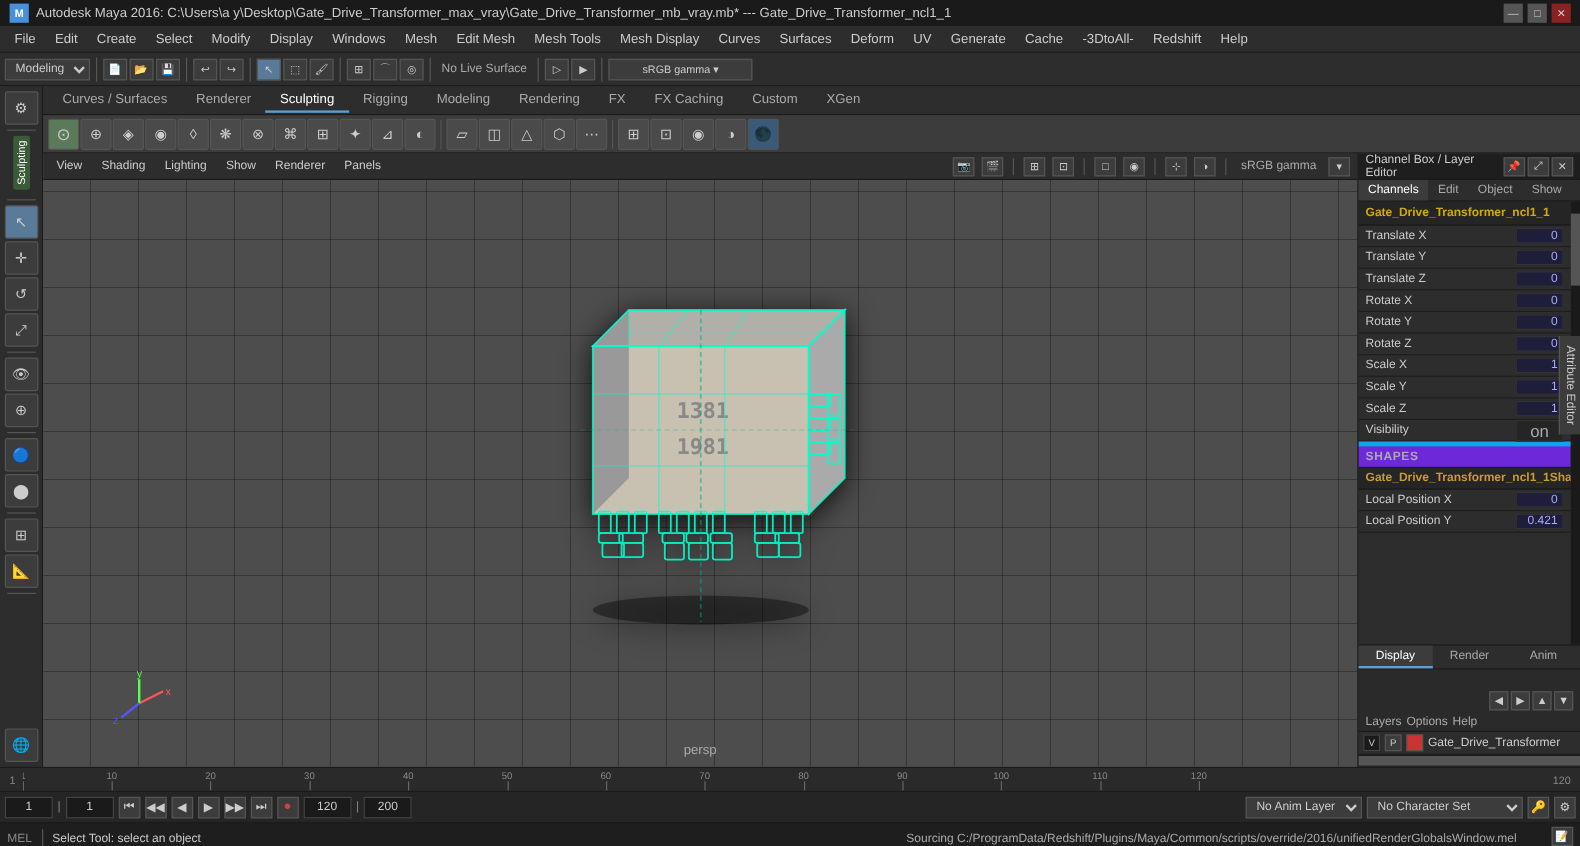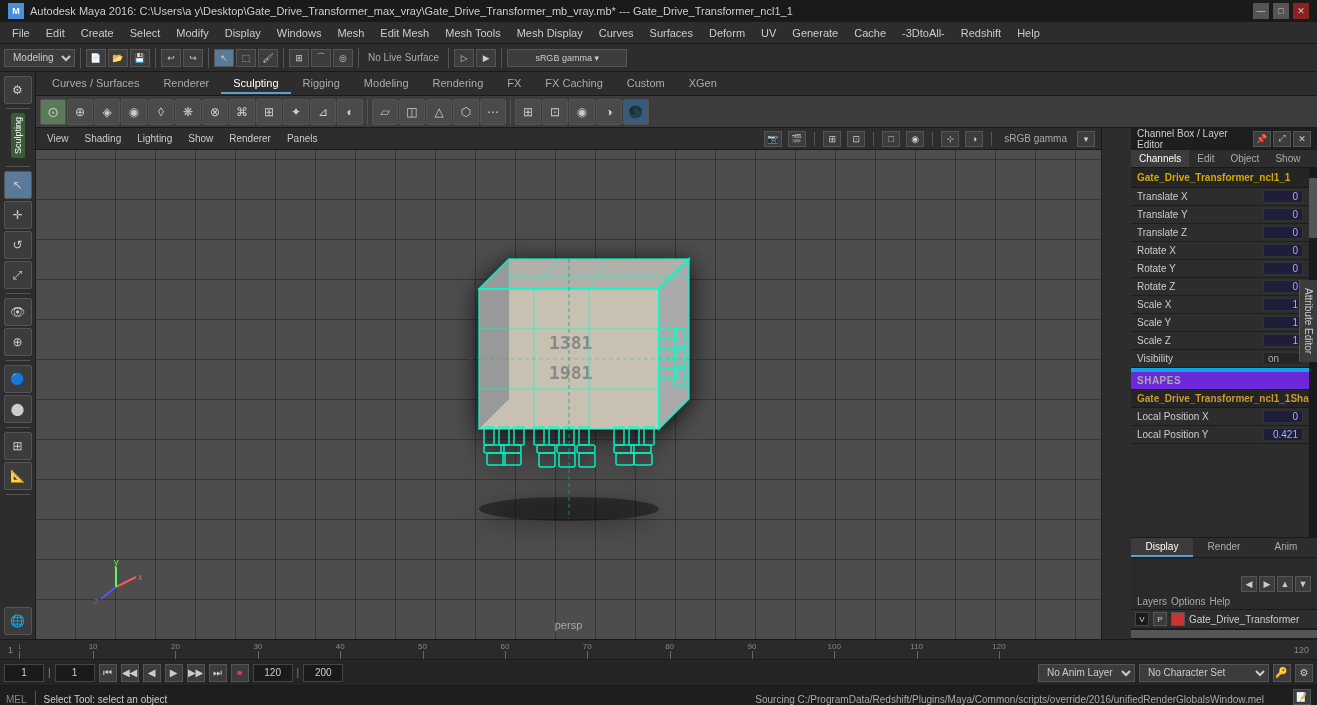--- a/index.html
+++ b/index.html
@@ -56,33 +56,33 @@
     
     #obj-container { position: absolute; top: 50%; left: 50%; transform: translate(-50%, -55%); }
     
     
     #persp-label { position: absolute; bottom: 8px; left: 50%; transform: translateX(-50%); color: #aaa; font-size: 11px; }
 
     
     #axis-indicator { position: absolute; bottom: 20px; left: 50px; }
 
     
-    #right-panel { width: 216px; background: #2d2d2d; border-left: 1px solid #1a1a1a; display: flex; flex-direction: column; overflow: hidden; padding-left: 29px; }
+    #right-panel { width: 186px; background: #2d2d2d; border-left: 1px solid #1a1a1a; display: flex; flex-direction: column; overflow: hidden; }
     #channel-box-header { height: 22px; background: #1e1e1e; display: flex; align-items: center; justify-content: space-between; padding: 0 6px; border-bottom: 1px solid #1a1a1a; }
     #channel-box-title { font-size: 10px; color: #cccccc; }
     
     #channel-box-tabs { display: flex; background: #2d2d2d; border-bottom: 1px solid #1a1a1a; }
     .cb-tab { padding: 3px 8px; font-size: 10px; color: #aaa; cursor: pointer; }
     .cb-tab.active { color: #fff; background: #3c3c3c; }
 
     .channel-obj-name { padding: 4px 6px; font-size: 10px; color: #d4aa00; font-weight: bold; background: #252525; border-bottom: 1px solid #1a1a1a; }
     .channel-row { display: flex; justify-content: space-between; align-items: center; padding: 1px 6px; height: 18px; border-bottom: 1px solid #1e1e1e; }
     .channel-name { font-size: 10px; color: #cccccc; }
     .channel-val { font-size: 10px; color: #aaaaff; background: #1e1e3a; padding: 0 4px; min-width: 40px; text-align: right; border: 1px solid #333; }
-    .channel-val-gray { font-size: 10px; color: #aaaaaa; background: #252525; padding: 0 4px; min-width: 40px; text-align: left; border: 1px solid #333; }
+    .channel-val-gray { font-size: 14px; color: #aaaaaa; background: #252525; padding: 0 4px; min-width: 40px; text-align: center; border: 1px solid #333; }
 
     .section-label { padding: 3px 6px; font-size: 10px; color: #aaaaaa; background: #6d28d9; font-weight: bold; border-top: 4px solid #0ea5e9; border-bottom: 1px solid #1a1a1a; text-transform: uppercase; letter-spacing: 0.5px; }
 
     
     .shape-name { padding: 3px 6px; font-size: 10px; color: #cc9933; background: #252525; border-bottom: 1px solid #1a1a1a; font-weight: bold; }
 
     
     #display-tabs { display: flex; background: #2d2d2d; border-top: 1px solid #1a1a1a; border-bottom: 1px solid #1a1a1a; }
     .dt-tab { padding: 3px 8px; font-size: 10px; color: #aaa; cursor: pointer; flex: 1; text-align: center; }
     .dt-tab.active { color: #fff; background: #3c3c3c; border-bottom: 2px solid #5a9fd4; }

